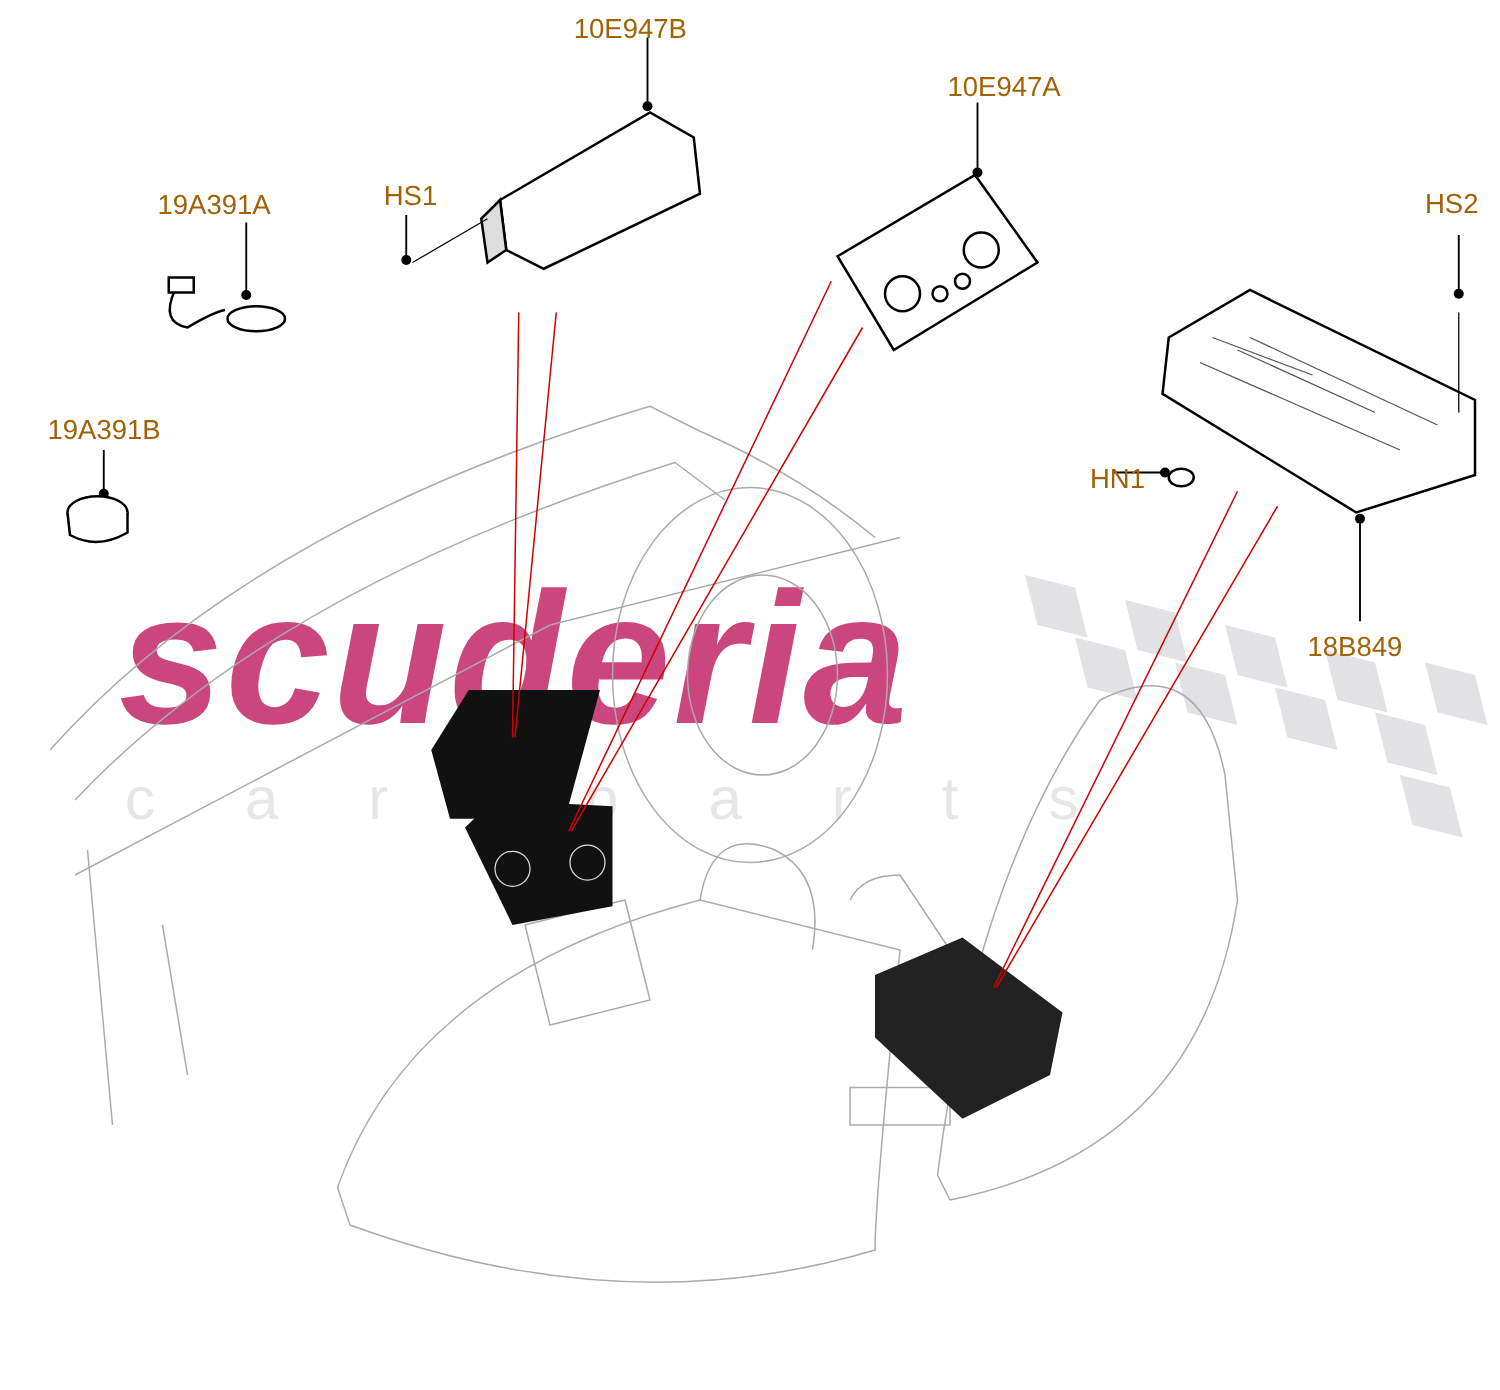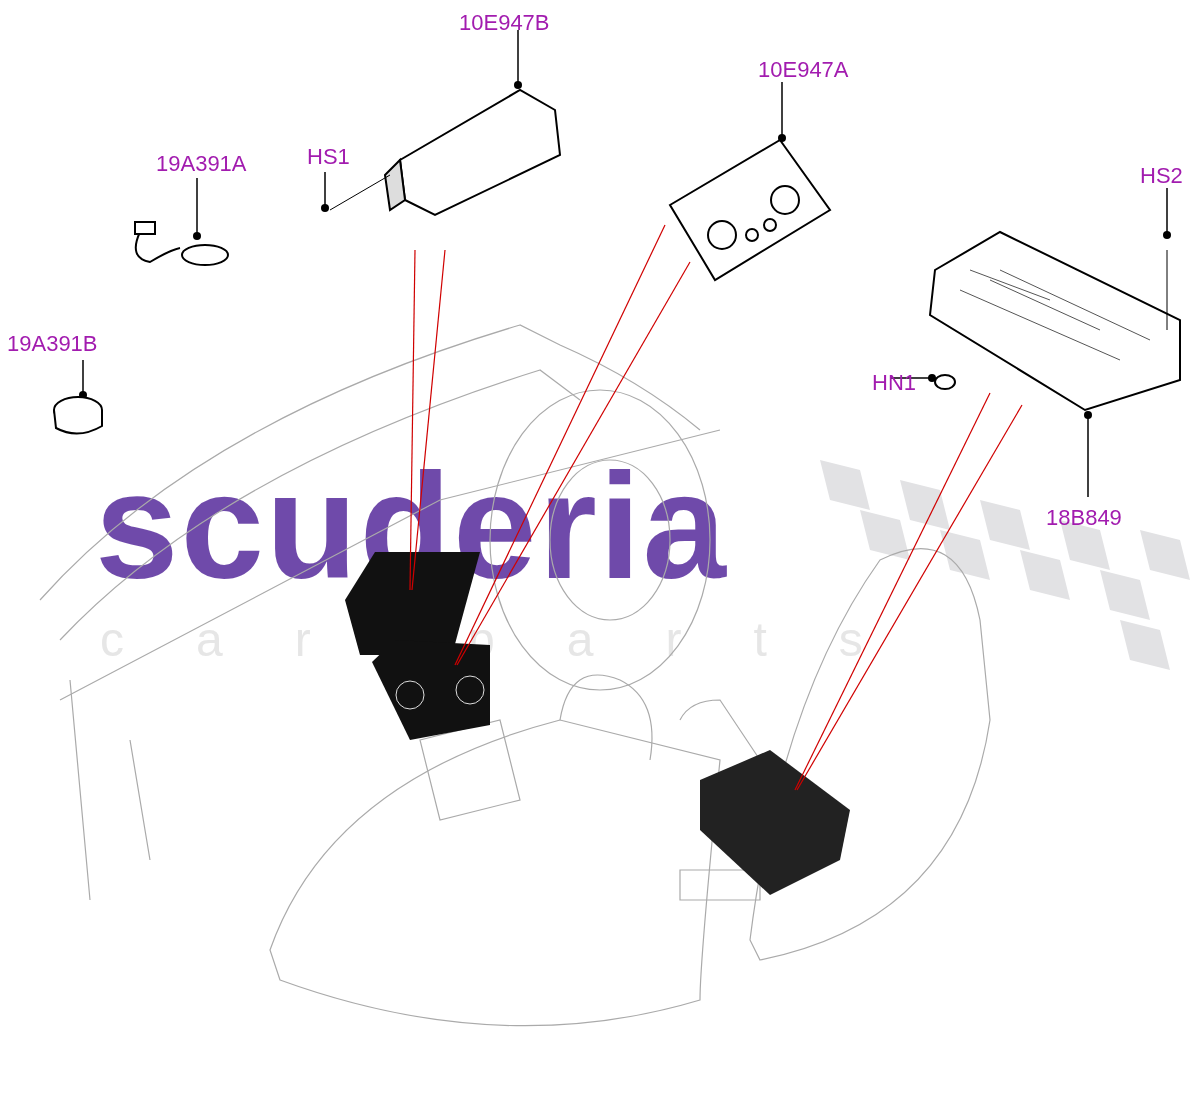--- a/index.html
+++ b/index.html
@@ -1,19 +1,19 @@
 <!DOCTYPE html>
 <html><head>
 <meta charset="utf-8">
 <style>
 html,body{margin:0;padding:0;background:#fff;}
 #stage{position:relative;width:1200px;height:1112px;overflow:hidden;background:#fff;font-family:"Liberation Sans",sans-serif;}
 svg{position:absolute;left:0;top:0;}
-.lbl{position:absolute;color:#a21caf;font-size:22px;line-height:22px;white-space:nowrap;}
-.wm{position:absolute;color:#4c1d95;font-size:150px;font-weight:bold;left:95px;top:440px;letter-spacing:2px;opacity:.8;}
+.lbl{position:absolute;color:#a16207;font-size:22px;line-height:22px;white-space:nowrap;}
+.wm{position:absolute;color:#be185d;font-size:150px;font-weight:bold;left:95px;top:440px;letter-spacing:2px;opacity:.8;font-style:italic;}
 .wm2{position:absolute;color:#e6e6e6;font-size:48px;left:100px;top:612px;letter-spacing:72px;}
 </style>
 </head>
 <body>
 
 <div id="stage">
   <div class="wm">scuderia</div>
   <div class="wm2">car parts</div>
 
   <svg width="1200" height="1112">
@@ -112,19 +112,19 @@
     <line x1="1167" y1="250" x2="1167" y2="330" stroke="#000"></line>
     <line x1="890" y1="378" x2="930" y2="378" stroke="#000" stroke-width="1.5"></line>
       <circle cx="932" cy="378" r="4"></circle>
     <ellipse cx="945" cy="382" rx="10" ry="7" fill="#fff" stroke="#000" stroke-width="2"></ellipse>
     <line x1="1088" y1="415" x2="1088" y2="497" stroke="#000" stroke-width="1.5"></line>
       <circle cx="1088" cy="415" r="4"></circle>
   </svg>
 
   <div class="lbl" style="left:459px;top:12px">10E947B</div>
   <div class="lbl" style="left:758px;top:59px">10E947A</div>
-  <div class="lbl" style="left:156px;top:153px">19A391A</div>
-  <div class="lbl" style="left:7px;top:333px">19A391B</div>
+  <div class="lbl" style="left:126px;top:153px">19A391A</div>
+  <div class="lbl" style="left:38px;top:333px">19A391B</div>
   <div class="lbl" style="left:307px;top:146px">HS1</div>
-  <div class="lbl" style="left:1140px;top:165px">HS2</div>
+  <div class="lbl" style="left:1140px;top:152px">HS2</div>
   <div class="lbl" style="left:872px;top:372px">HN1</div>
   <div class="lbl" style="left:1046px;top:507px">18B849</div>
 </div>
 
 </body></html>

